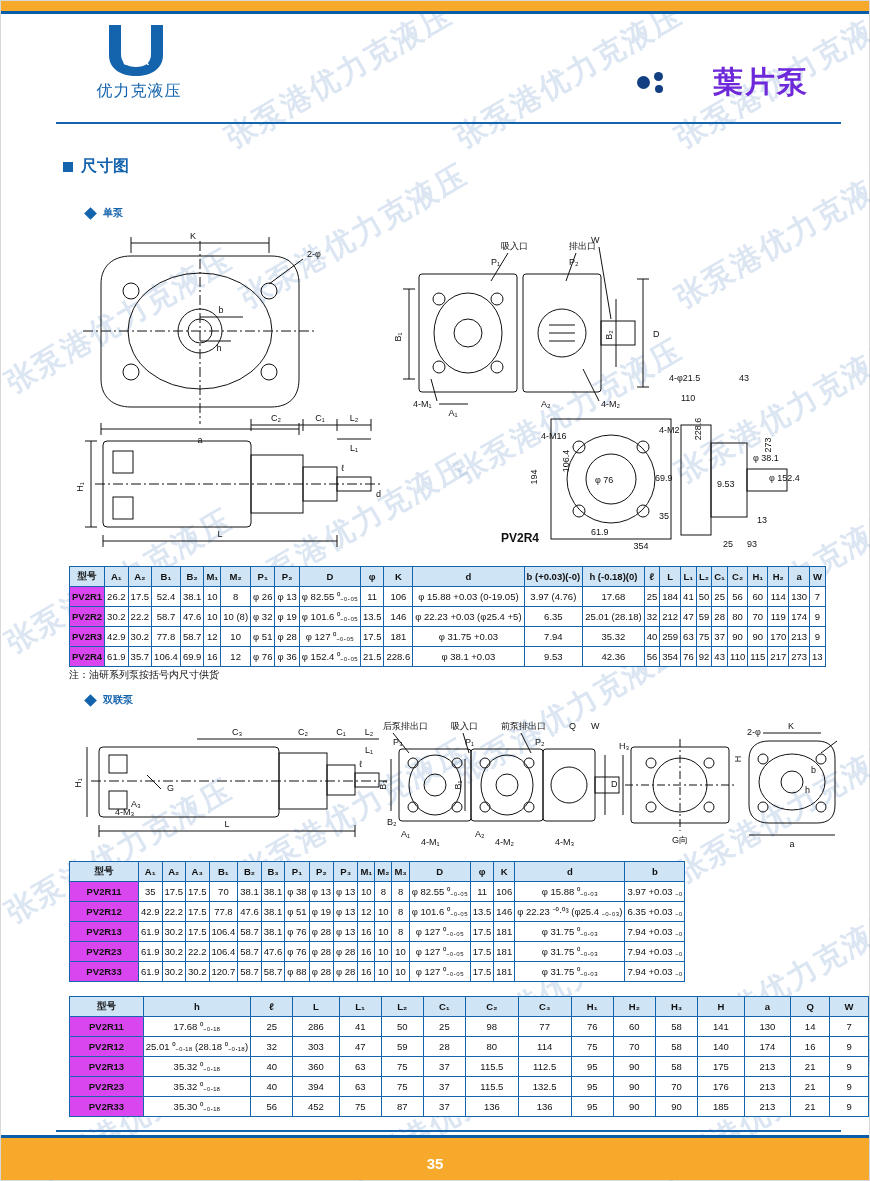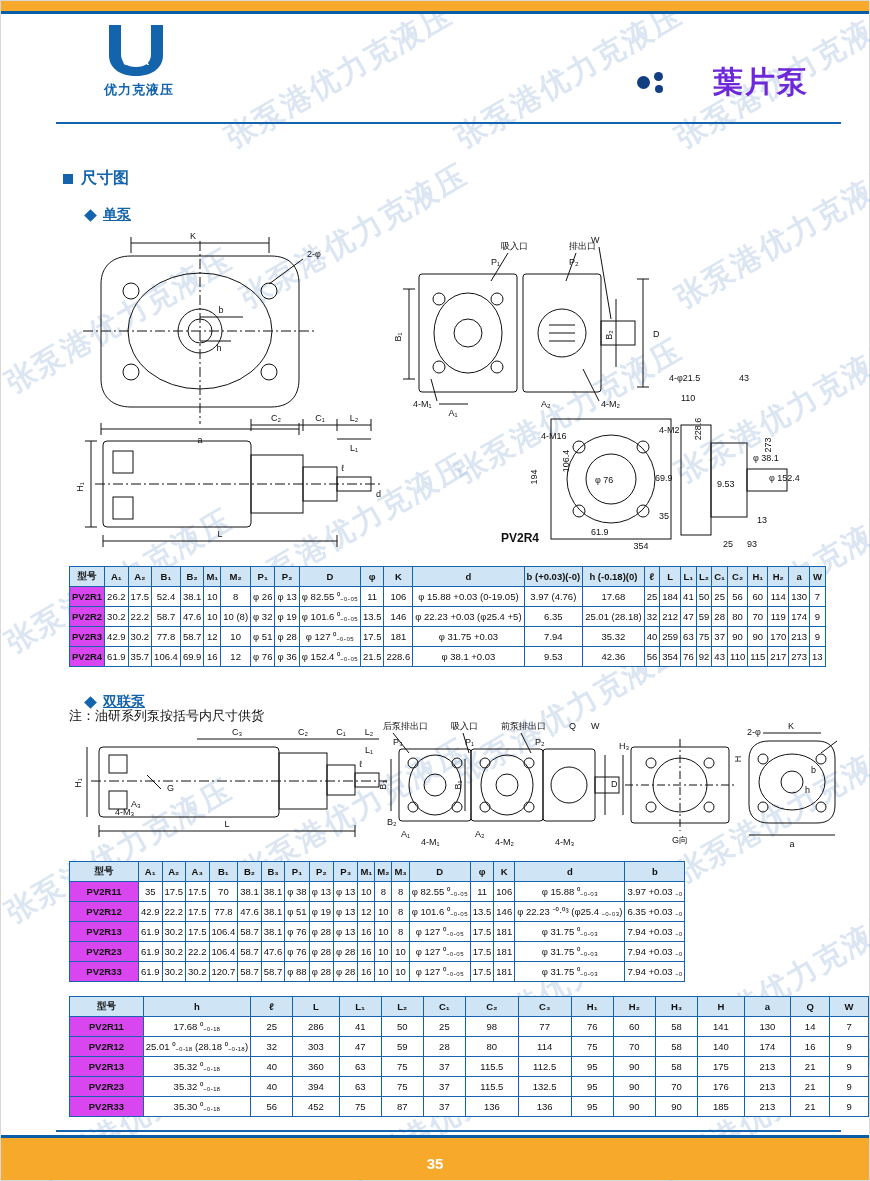--- a/index.html
+++ b/index.html
@@ -26,21 +26,21 @@
     position:absolute;left:0;top:13px;width:100%;height:105px;
   }
   .logo-box{
     position:absolute;left:78px;top:5px;width:120px;height:92px;
   }
   .logo-mark{
     position:absolute;left:22px;top:2px;width:70px;height:58px;
   }
   .logo-text{
     position:absolute;left:0;top:62px;width:120px;text-align:center;
-    color:#1463ad;font-size:13px;font-weight:bold;letter-spacing:1px;
+    color:#1463ad;font-size:16px;font-weight:normal;letter-spacing:1px;
   }
   .logo-underline{
     position:absolute;left:55px;top:108px;width:785px;height:2px;background:#1463ad;
   }
   .title-right{
     position:absolute;right:60px;top:48px;
     color:#6d28d9;font-size:30px;font-weight:bold;letter-spacing:2px;
   }
   .title-dots{
     position:absolute;right:198px;top:58px;width:34px;height:22px;
@@ -52,21 +52,21 @@
   }
   .sq{
     display:inline-block;width:10px;height:10px;background:#1463ad;
     margin-right:8px;vertical-align:middle;
   }
   .dia{
     display:inline-block;width:9px;height:9px;background:#1463ad;
     transform:rotate(45deg);margin-right:8px;vertical-align:middle;
   }
   .sub-head{
-    position:absolute;color:#1463ad;font-size:14px;font-weight:bold;text-decoration:underline;
+    position:absolute;color:#1463ad;font-size:10px;font-weight:bold;
   }
   
   .draw{
     position:absolute;
   }
   .draw svg{display:block;}
   
   table.spec{
     border-collapse:collapse;
     position:absolute;
@@ -87,21 +87,21 @@
     border:1px solid #1463ad;
     padding:3px 2px;
     text-align:center;
     white-space:nowrap;
   }
   table.spec td.model{
     font-weight:bold;
     background:#d946ef;
   }
   .note{
-    position:absolute;font-size:13px;color:#111;margin-top:39px;
+    position:absolute;font-size:10px;color:#111;
   }
   
   .footer-bar{
     position:absolute;left:0;bottom:0;width:100%;height:42px;background:#f7a92b;
   }
   .footer-blue{
     position:absolute;left:0;bottom:42px;width:100%;height:3px;background:#0a5ea8;
   }
   .page-num{
     position:absolute;left:0;bottom:8px;width:100%;text-align:center;
@@ -161,21 +161,21 @@
     </div>
     <div class="logo-underline"></div>
     <div class="title-dots">
       <span class="dot" style="left:0;top:4px;width:13px;height:13px;"></span>
       <span class="dot" style="left:17px;top:0;width:9px;height:9px;"></span>
       <span class="dot" style="left:18px;top:13px;width:8px;height:8px;"></span>
     </div>
     <div class="title-right">葉片泵</div>
   </div>
 
-  <div class="sec-head" style="left:62px;top:155px;margin-top:12px;">
+  <div class="sec-head" style="left:62px;top:155px;">
     <span class="sq"></span><span>尺寸图</span>
   </div>
 
   <div class="sub-head" style="left:85px;top:205px;">
     <span class="dia"></span><span>单泵</span>
   </div>
 
   <div class="draw" style="left:70px;top:228px;">
     <svg width="760" height="320" viewBox="0 0 760 320">
       <g stroke="#111" fill="none" stroke-width="1" font-family="Liberation Sans, sans-serif" font-size="9">

